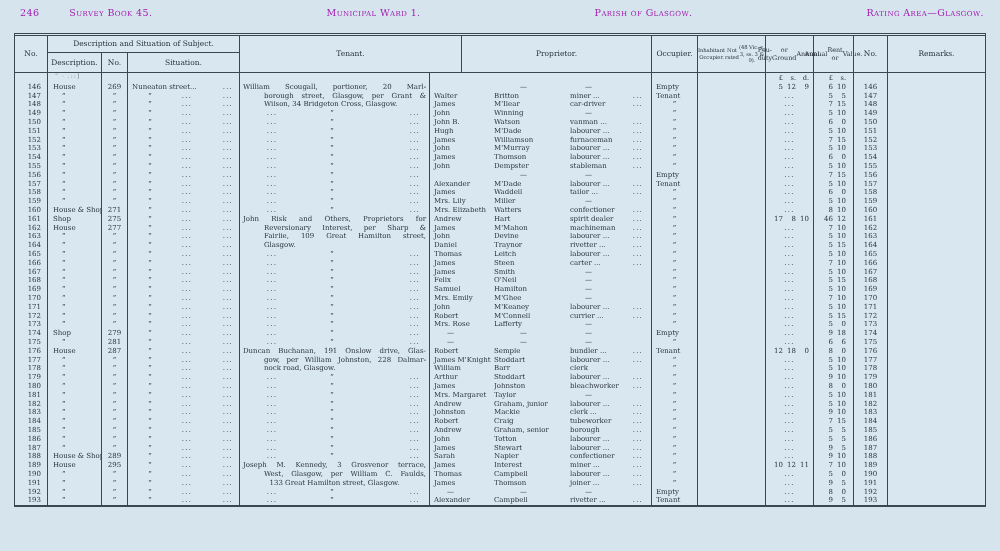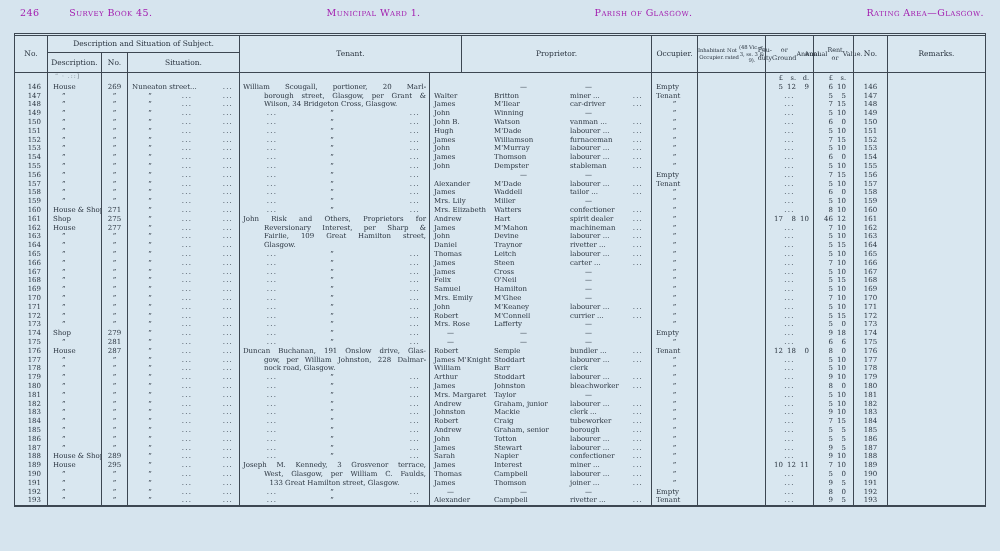--- a/index.html
+++ b/index.html
@@ -866,21 +866,21 @@
             <span class="sit-dots-mid dots">...</span>
             <span class="sit-dots-end dots">...</span>
           </div>
           <div class="tc w-prop propc">
             <span class="p-d1 dots">...</span>
             <span class="p-dit">”</span>
             <span class="p-d2 dots">...</span>
           </div>
           <div class="tc w-ten">
             <span class="tf">James</span>
-            <span class="ts">Cross</span>
+            <span class="ts">Smith</span>
             <span class="to">
               <span class="to-dash">—</span>
             </span>
           </div>
           <div class="tc w-occ occc dit">”</div>
           <div class="tc w-inh"></div>
           <div class="tc w-feu feuc dots-only">
             <span class="dots">...</span>
           </div>
           <div class="tc w-rent rentc">

